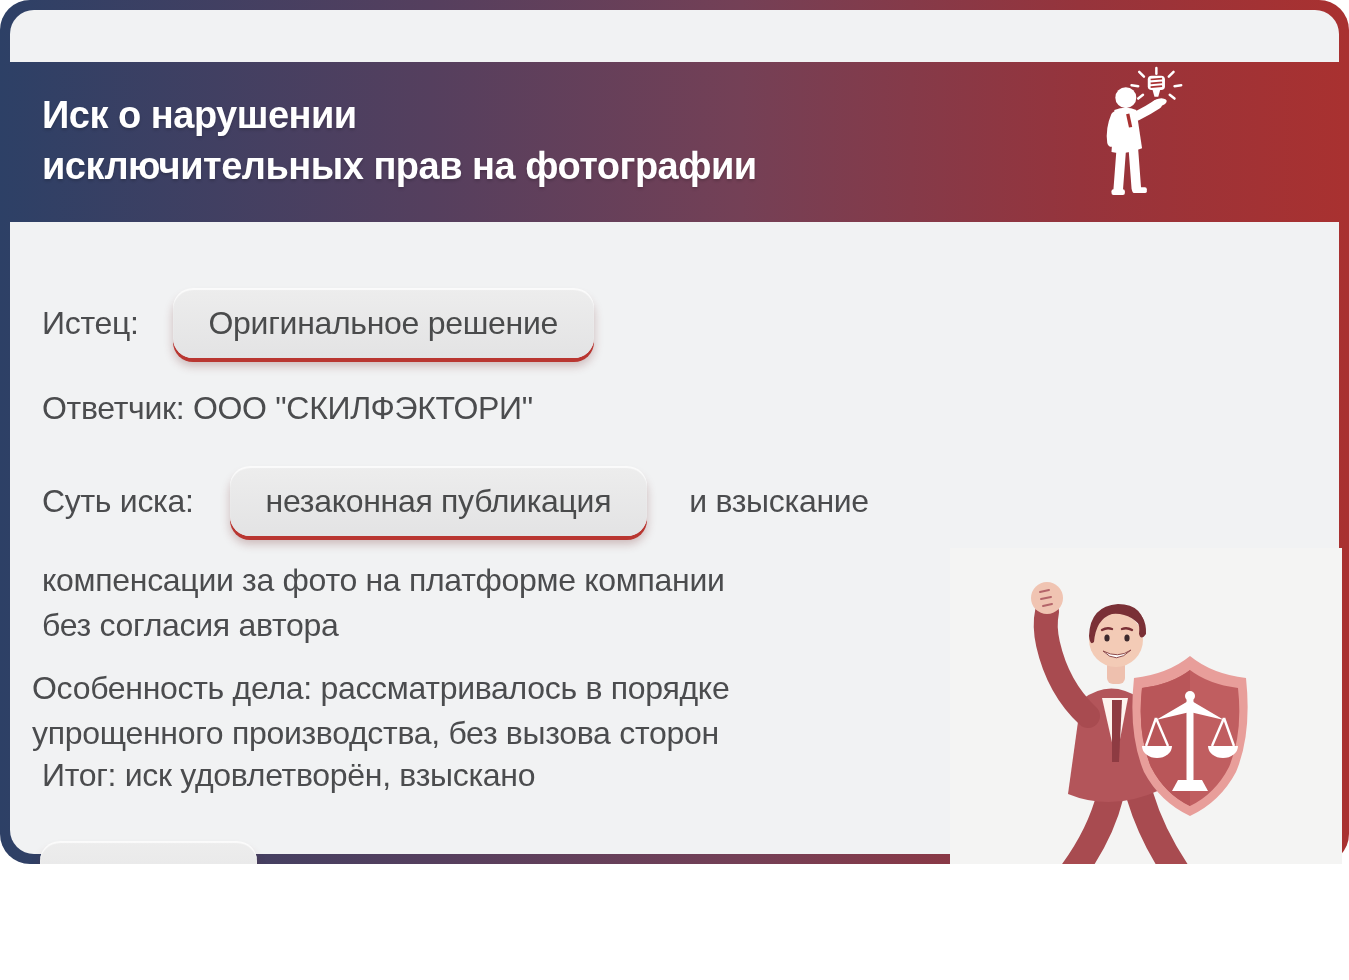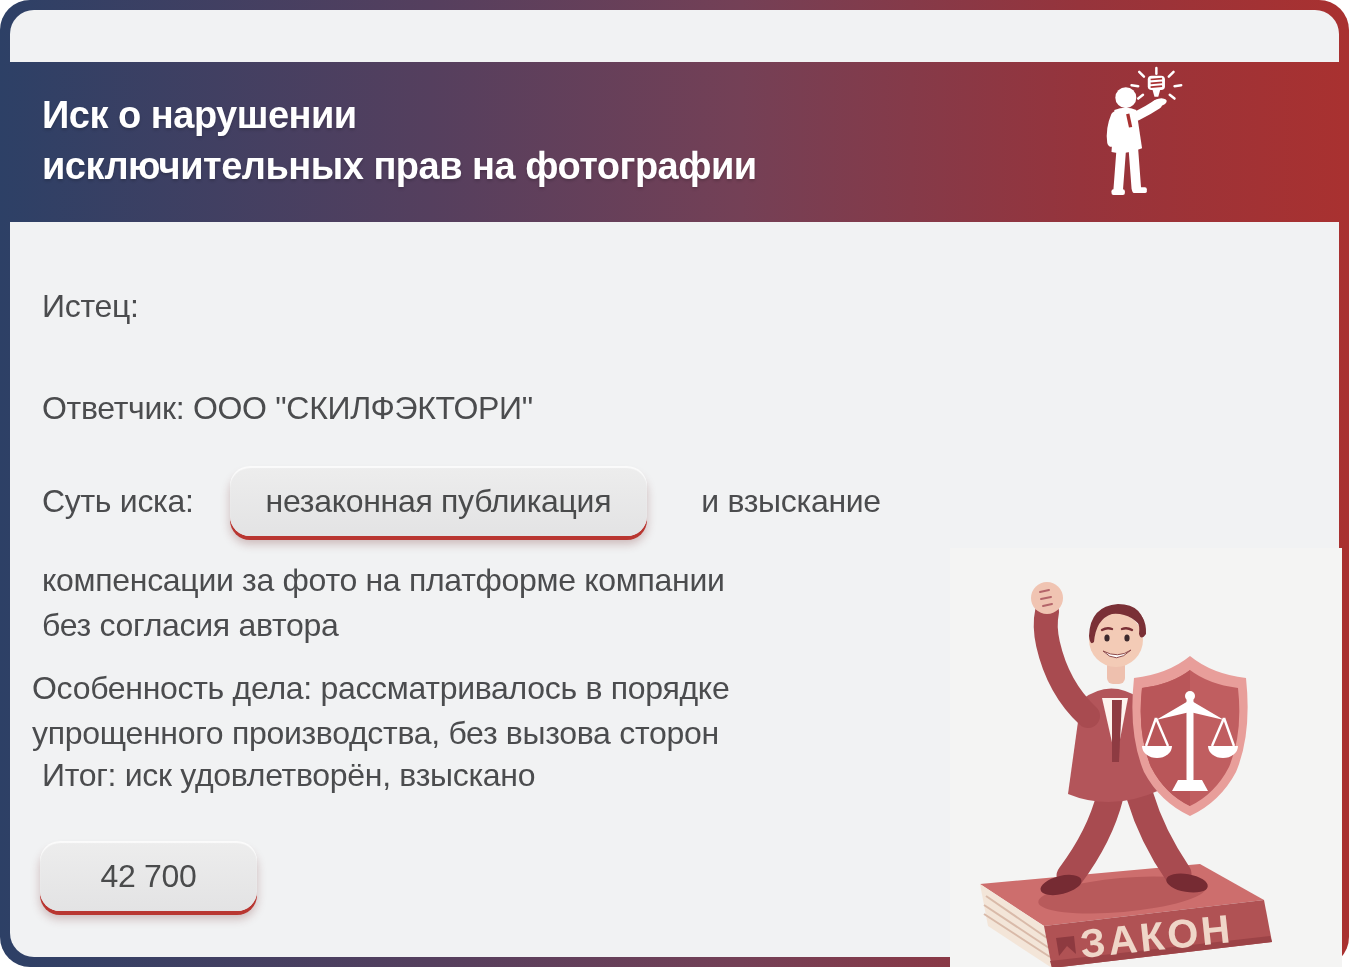--- a/index.html
+++ b/index.html
@@ -1,17 +1,17 @@
 <!DOCTYPE html>
 <html lang="ru"><head>
 <meta charset="utf-8">
 <style>
   html,body { margin:0; padding:0; background:#ffffff; }
   .page {
-    position:relative; width:1349px; height:967px; overflow:hidden;
+    position:relative; width:1349px; height:864px; overflow:hidden;
     font-family:"Liberation Sans","DejaVu Sans",sans-serif;
     -webkit-font-smoothing:antialiased;
   }
   
   .frame {
     position:absolute; inset:0; border-radius:30px;
     background:linear-gradient(90deg,#2d4066 0%, #553f5e 32%, #744056 55%, #96343c 80%, #a93130 100%);
   }
   
   .card {
@@ -145,28 +145,29 @@
       <line x1="206" y1="170" x2="196" y2="198"></line>
       <line x1="206" y1="170" x2="218" y2="198"></line>
       <line x1="274" y1="170" x2="262" y2="198"></line>
       <line x1="274" y1="170" x2="284" y2="198"></line>
     </g>
   </svg>
 
   <div class="content">
     <div class="row" style="left:42px; top:288px; gap:34px;">
       <span>Истец:</span>
+      <span class="pill">Оригинальное решение</span>
     </div>
 
     <div class="line" style="left:42px; top:386px;">Ответчик: ООО "СКИЛФЭКТОРИ"</div>
 
     <div class="row" style="left:42px; top:466px; gap:36px;text-align:right;">
       <span>Суть иска:</span>
       <span class="pill">незаконная публикация</span>
-      <span style="margin-left:18px;">и взыскание</span>
+      <span style="margin-left:6px;">и взыскание</span>
     </div>
 
     <div class="line pre" style="left:42px; top:558px;">компенсации за фото на платформе компании
 без согласия автора</div>
 
     <div class="line pre" style="left:32px; top:666px;">Особенность дела: рассматривалось в порядке
 упрощенного производства, без вызова сторон</div>
 
     <div class="line" style="left:42px; top:753px;">Итог: иск удовлетворён, взыскано</div>
 

